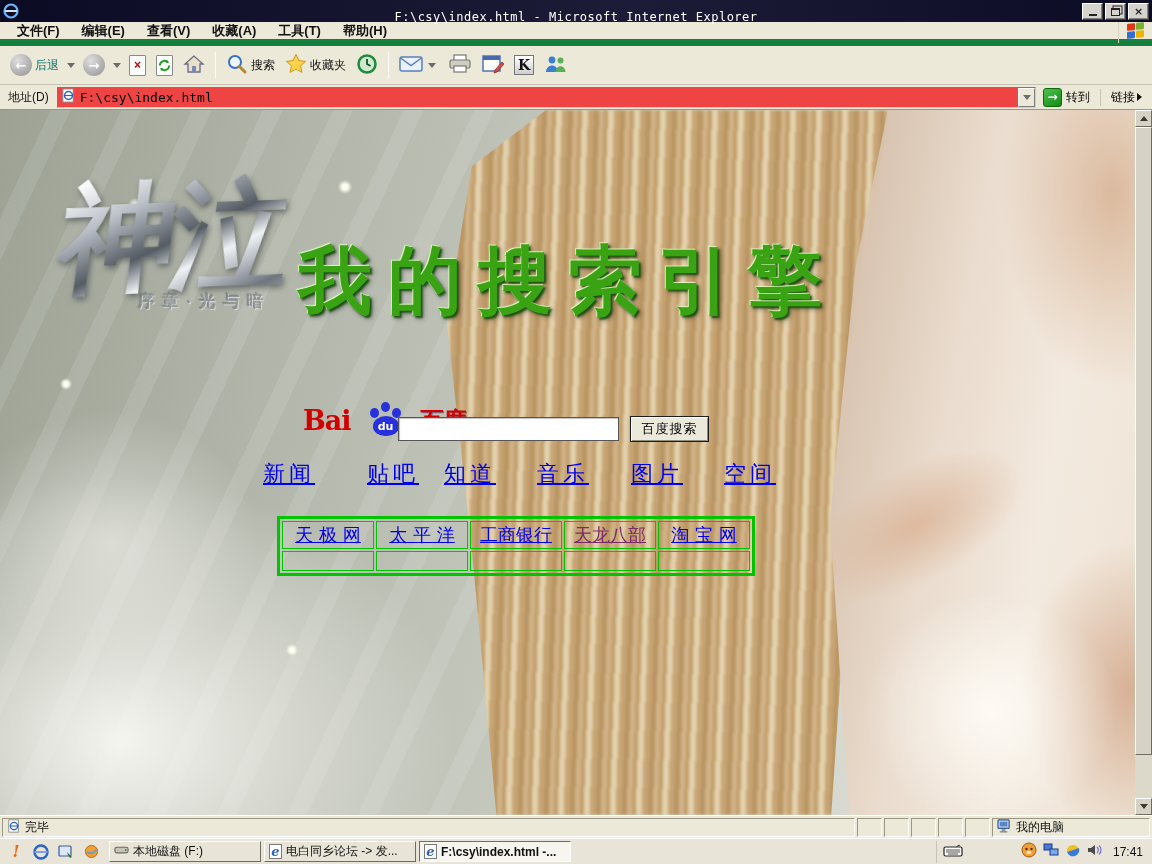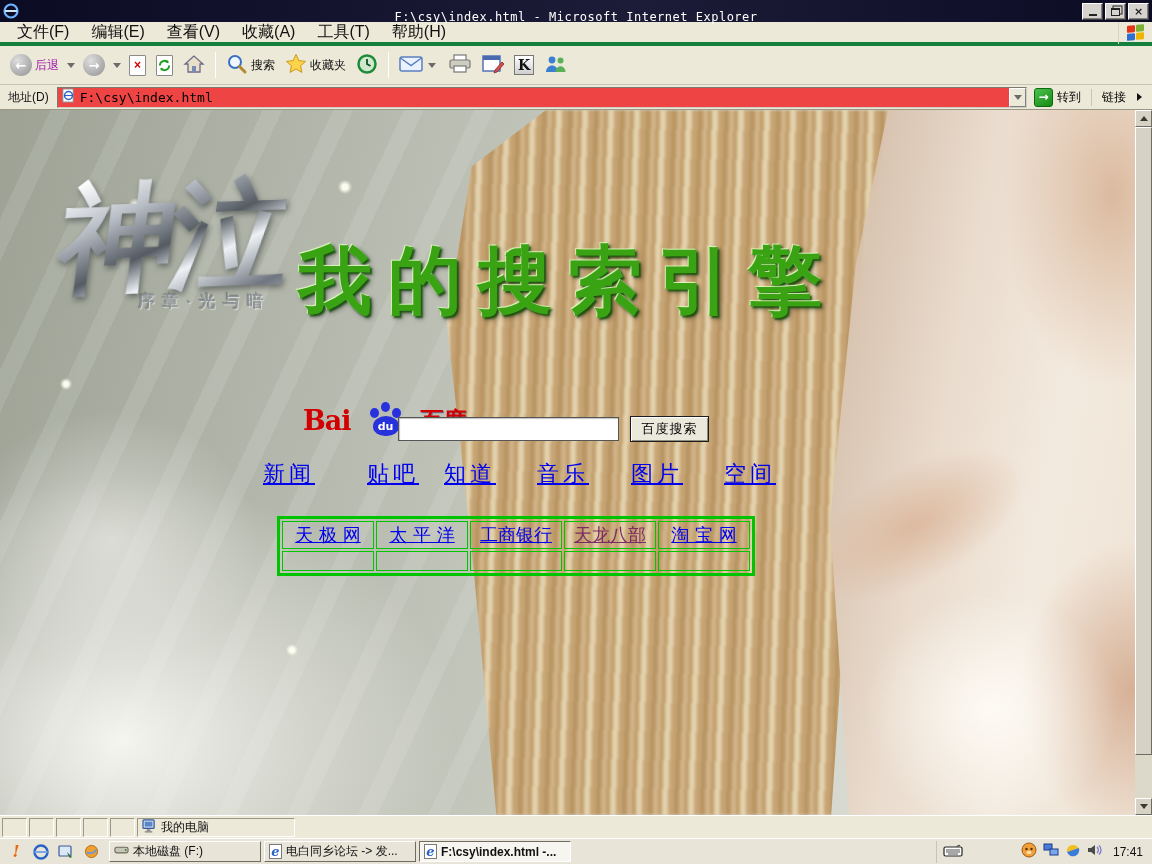--- a/index.html
+++ b/index.html
@@ -9,48 +9,48 @@
   
   .titlebar { position:relative; height:22px; background:linear-gradient(90deg,#0b0b24,#1c1c38 55%,#0b0b24); display:flex; align-items:center; padding:0 3px; }
   .titlebar-icon { width:16px; height:16px; margin-right:4px; flex:none; }
   .title-text { position:absolute; left:0; right:0; text-align:center; color:#fff; font:12px "DejaVu Sans Mono", monospace; letter-spacing:0.5px;margin-top:12px; }
   .win-buttons { margin-left:auto; display:flex; gap:2px; z-index:2; }
   .win-btn { width:21px; height:17px; background:#d6d3ce; border:1px solid; border-color:#fff #404040 #404040 #fff; box-shadow:inset -1px -1px 0 #808080; display:flex; align-items:center; justify-content:center; font:bold 11px "DejaVu Sans", sans-serif; color:#222; }
   .glyph-min { display:block; width:8px; height:2px; background:#222; margin-top:8px; }
   .glyph-restore { display:block; width:9px; height:8px; border:1px solid #222; border-top-width:2px; box-shadow:2px -2px 0 -0.5px #d6d3ce, 2px -2px 0 0.5px #222; margin-top:2px; }
 
   
-  .menubar { height:24px; background:#ece9d8; border-bottom:4px solid #15803d; display:flex; align-items:center; padding-left:6px; font-size:16px; color:#111; }
+  .menubar { height:24px; background:#ece9d8; border-bottom:7px solid #15803d; display:flex; align-items:center; padding-left:6px; font-size:13px; color:#111;font-weight:bold; }
   .menu-item { padding:3px 11px; cursor:default; }
   .menu-logo { margin-left:auto; width:34px; height:24px; border-left:1px solid #d8d4c4; display:flex; align-items:center; justify-content:center; }
   .flag { position:relative; width:17px; height:15px; transform:skewY(-6deg); }
   .flag i { position:absolute; width:8px; height:7px; border-radius:1px; }
   .flag .r{ left:0; top:0; background:#e53517;} .flag .g{ right:0; top:0; background:#7bb234;}
   .flag .b{ left:0; bottom:0; background:#2e6fd0;} .flag .y{ right:0; bottom:0; background:#f0b400;}
 
   
   .toolbar { height:39px; background:#ece9d8; border-bottom:1px solid #c8c4b4; display:flex; align-items:center; padding:0 6px; gap:2px; }
   .tb { display:flex; align-items:center; gap:3px; padding:2px 4px; font-size:12px; color:#111; }
   .tb .lbl { white-space:nowrap; }
-  .tb.disabled .lbl { color:#a21caf; }
+  .tb.disabled .lbl { color:#0f766e; }
   .nav-circle { width:22px; height:22px; border-radius:50%; background:radial-gradient(circle at 34% 30%, #dedede, #a8a8a8 70%, #8c8c8c); display:flex; align-items:center; justify-content:center; color:#fff; font:bold 13px "DejaVu Sans", sans-serif; }
   .dd { width:0; height:0; border-left:4px solid transparent; border-right:4px solid transparent; border-top:5px solid #6b6b6b; margin:0 2px; }
   .tb-sep { width:1px; height:26px; background:#c9c5b5; border-right:1px solid #fff; margin:0 4px; }
   .doc-ic { position:relative; width:17px; height:21px; background:#fff; border:1px solid #8a8a8a; border-radius:1px; display:flex; align-items:center; justify-content:center; }
   .k-ic { width:20px; height:20px; background:linear-gradient(#fff,#cfcfcf); border:1px solid #777; display:flex; align-items:center; justify-content:center; font:bold 14px "DejaVu Serif", serif; color:#111; }
 
   
   .addressbar { height:25px; background:#ece9d8; border-bottom:1px solid #9b9785; display:flex; align-items:center; padding:1px 4px; font-size:12px; gap:4px; }
   .addr-label { color:#111; padding:0 4px; }
   .addr-input { flex:1; height:21px; background:#ef4444; border:1px solid; border-color:#7a7a6f #d0cec2 #d0cec2 #7a7a6f; display:flex; align-items:center; padding-left:3px; gap:4px; }
   .addr-text { font:13px "DejaVu Sans Mono", monospace; color:#000; flex:1; }
   .addr-drop { width:17px; height:19px; background:#ece9d8; border:1px solid; border-color:#fff #808080 #808080 #fff; display:flex; align-items:center; justify-content:center; }
   .go-btn { display:flex; align-items:center; gap:4px; padding:1px 6px 1px 3px; }
   .go-ic { width:19px; height:19px; background:linear-gradient(145deg,#4fc24f,#128a12); border:1px solid #0c6a0c; border-radius:3px; color:#fff; display:flex; align-items:center; justify-content:center; font:bold 12px "DejaVu Sans", sans-serif; }
-  .links-zone { display:flex; align-items:center; gap:11px; border-left:1px solid #c9c5b5; padding:0 6px 0 10px; }
+  .links-zone { display:flex; align-items:center; gap:2px; border-left:1px solid #c9c5b5; padding:0 6px 0 10px; }
   .tri-right { width:0; height:0; border-top:4px solid transparent; border-bottom:4px solid transparent; border-left:5px solid #111; }
 
   
   .content { position:relative; width:1152px; height:705px; overflow:hidden; background:linear-gradient(100deg,#9da295 0%,#b0b4a8 22%,#c0c3b8 42%,#cdcfc5 60%,#d9dad1 78%,#e3e3db 100%); }
   .bg-rays { position:absolute; inset:0; background:repeating-linear-gradient(115deg, rgba(255,255,255,0) 0 46px, rgba(255,255,255,0.10) 46px 64px); width:60%; }
   .bg-mist { position:absolute; left:-60px; bottom:-40px; width:520px; height:380px; background:radial-gradient(ellipse at 35% 70%, rgba(248,248,243,0.95), rgba(248,248,243,0) 70%); }
   .bg-mist2 { position:absolute; left:-40px; top:300px; width:300px; height:260px; background:radial-gradient(ellipse, rgba(240,240,235,0.6), rgba(240,240,235,0) 70%); }
   .bg-hair { position:absolute; left:360px; top:0; width:620px; height:705px; filter:blur(1.5px);
     background:repeating-linear-gradient(92deg,#b8935f 0 5px,#d2b488 5px 10px,#c19c68 10px 14px,#e4d3ae 14px 20px,#c7a372 20px 26px);
     clip-path:polygon(30% 0%, 100% 0%, 96% 10%, 88% 26%, 82% 48%, 78% 74%, 76% 100%, 22% 100%, 18% 62%, 14% 30%, 18% 8%); opacity:0.97; }
@@ -352,20 +352,30 @@
           <span class="tri-up"></span>
         </div>
       <div class="sb-thumb"></div>
       <div class="sb-btn sb-down">
           <span class="tri-down"></span>
         </div>
     </div>
   </div>
 
   <div class="statusbar">
+    <div class="sb-panel sb-main">
+      <span>
+        <svg width="14" height="14" viewBox="0 0 16 16">
+            <rect x="2" y="1" width="11" height="14" fill="#fff" stroke="#888" stroke-width="1"></rect>
+            <circle cx="8" cy="8" r="4.2" fill="none" stroke="#2a63c8" stroke-width="1.6"></circle>
+            <path d="M4 8h8" stroke="#2a63c8" stroke-width="1.2"></path>
+          </svg>
+      </span>
+      <span>完毕</span>
+    </div>
     <div class="sb-panel sb-small"></div>
     <div class="sb-panel sb-small"></div>
     <div class="sb-panel sb-small"></div>
     <div class="sb-panel sb-small"></div>
     <div class="sb-panel sb-small"></div>
     <div class="sb-panel sb-zone">
       <span>
         <svg width="15" height="14" viewBox="0 0 16 15">
             <rect x="1" y="1" width="12" height="9" rx="1" fill="#bcd2ec" stroke="#3a5a9a" stroke-width="1.3"></rect>
             <rect x="3" y="3" width="8" height="5" fill="#5a86c8"></rect>

